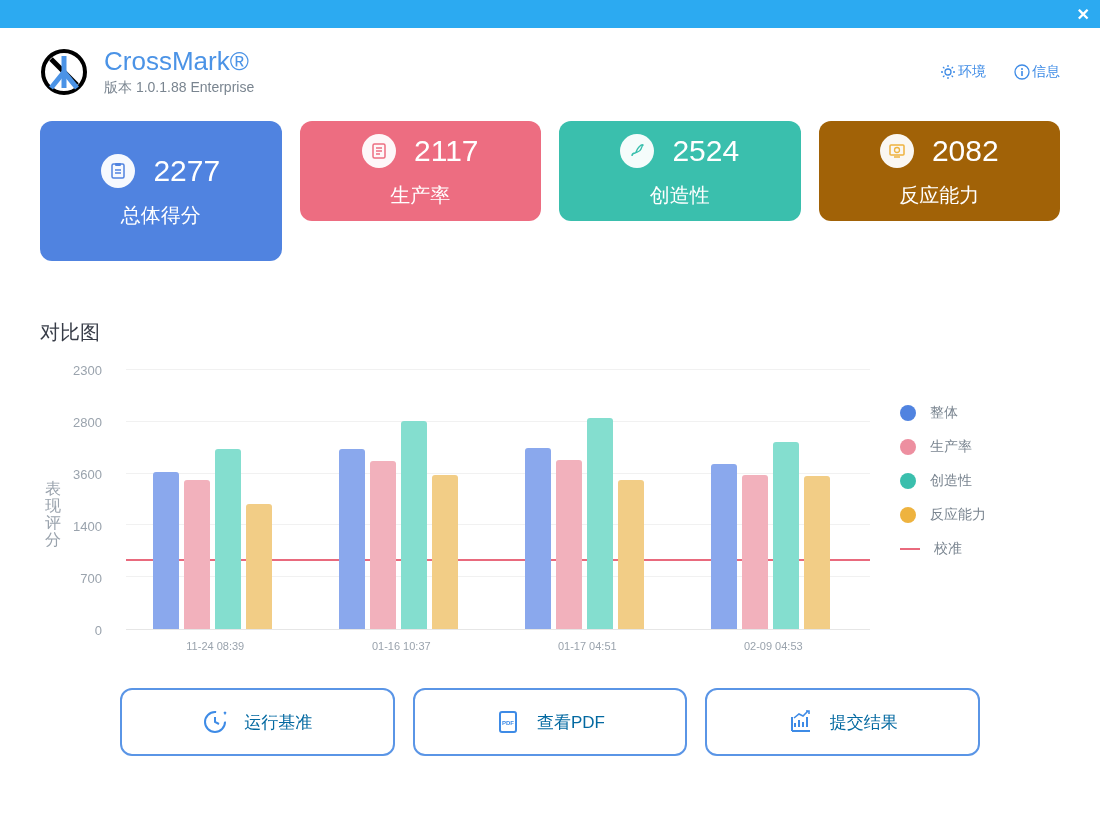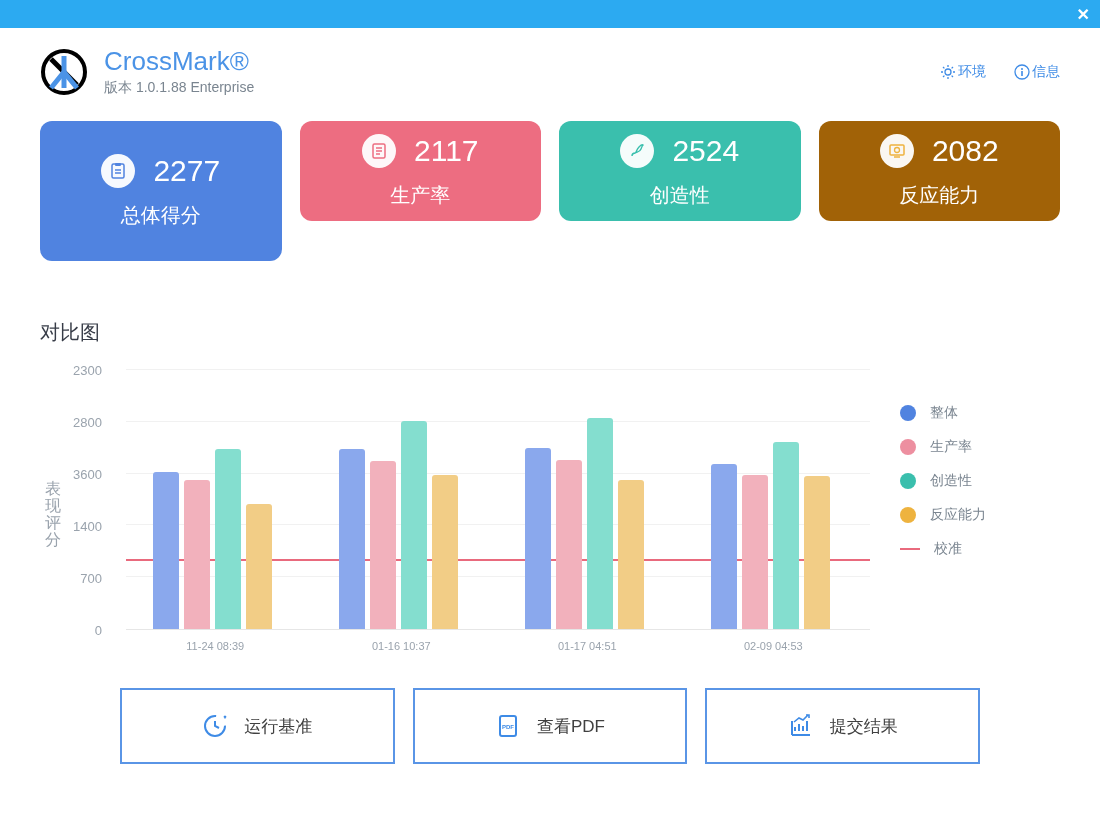--- a/index.html
+++ b/index.html
@@ -52,21 +52,21 @@
 .legend-row { display: flex; align-items: center; gap: 14px; margin-bottom: 16px; }
 .legend-dot { width: 16px; height: 16px; border-radius: 50%; }
 .legend-line { width: 20px; height: 2px; }
 .legend-label { color: #7a8590; font-size: 14px; }
 .d-blue { background: #5083e0; }
 .d-pink { background: #ed8fa0; }
 .d-cyan { background: #3abfad; }
 .d-yellow { background: #eeb33f; }
 .d-red { background: #e96a7d; }
 .buttons { display: flex; gap: 18px; margin-top: 28px; padding: 0 80px; }
-.btn { flex: 1; height: 76px; border: 2px solid #5a95e6; border-radius: 0; color: #404040; font-size: 17px; display: flex; align-items: center; justify-content: center; gap: 16px; cursor: pointer; background: #fff; }
+.btn { flex: 1; height: 68px; border: 2px solid #5a95e6; border-radius: 12px; color: #0369a1; font-size: 17px; display: flex; align-items: center; justify-content: center; gap: 16px; cursor: pointer; background: #fff; }
 .btn svg { width: 26px; height: 26px; }
 </style>
 </head>
 <body>
 
 <div class="window">
   <div class="titlebar">
     <span class="close">✕</span>
   </div>
   <div class="content">

